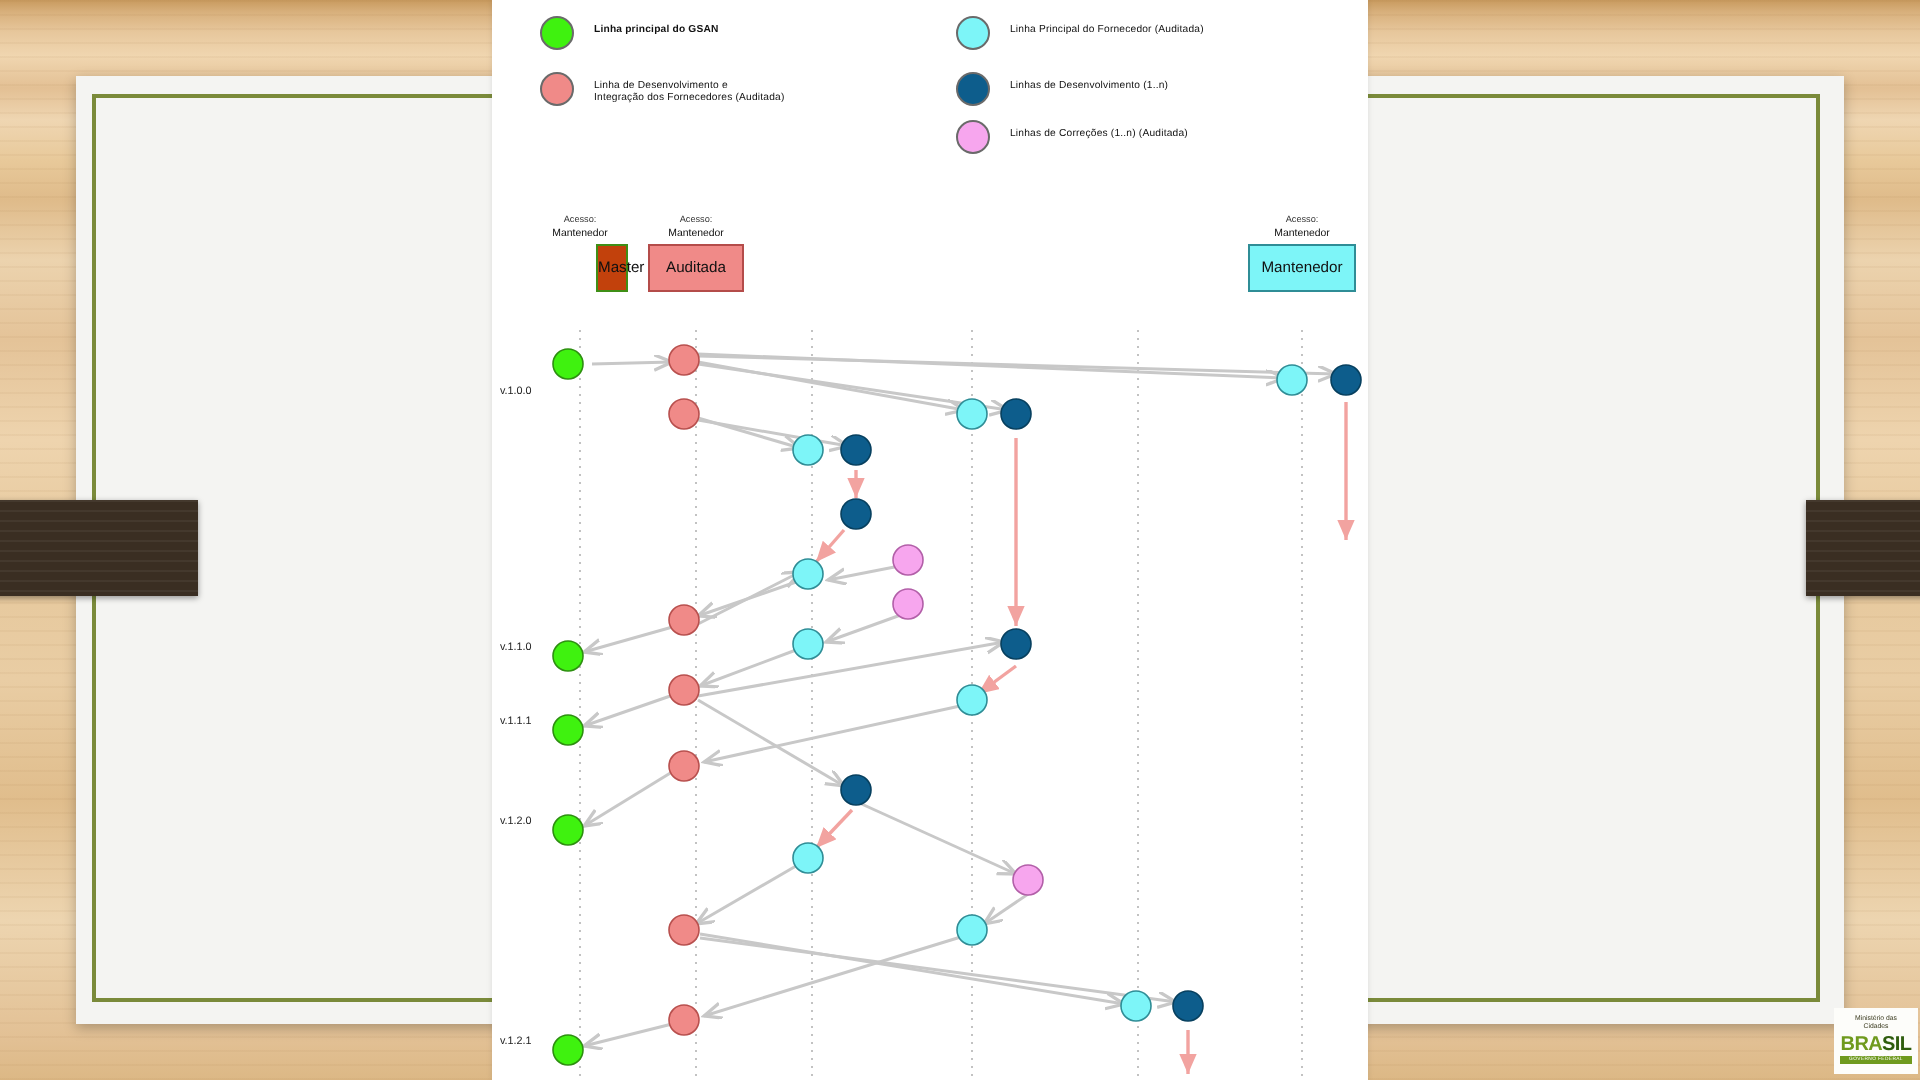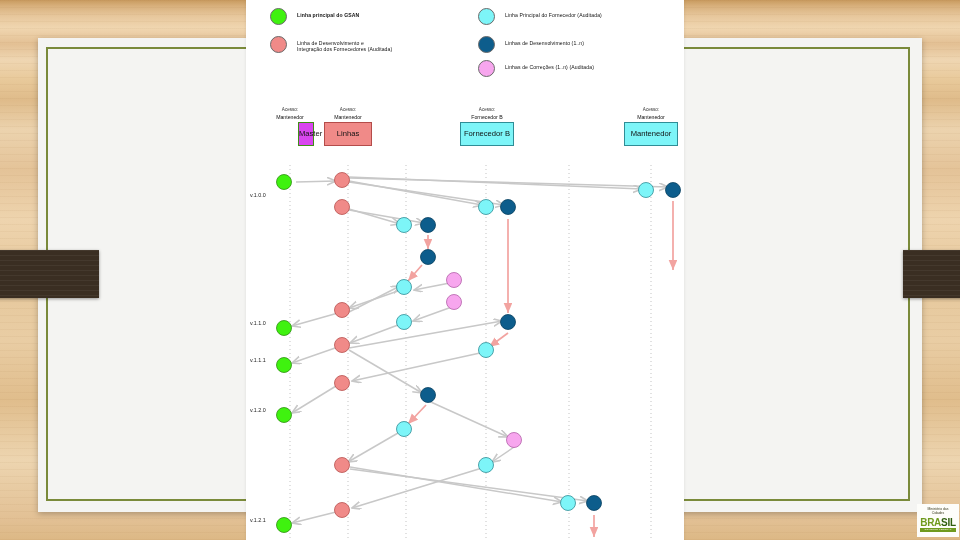--- a/index.html
+++ b/index.html
@@ -77,21 +77,21 @@
   .lg-txt.bold{font-weight:bold;}
 
   
   .hdr{position:absolute;text-align:center;}
   .hdr .acc{font-size:4.6px;color:#333;line-height:7px;}
   .hdr .who{font-size:5.2px;color:#111;line-height:9px;}
   .hdr .box{
     height:22px;line-height:22px;font-size:7.6px;color:#111;
     border:1px solid #3a6a7a;text-align:center;
   }
-  .hdr .box.green{background:#d946ef;border-color:#3f8f16;margin-left:32px;}
+  .hdr .box.green{background:#c2410c;border-color:#3f8f16;margin-left:32px;}
   .hdr .box.pink{background:#f08a88;border-color:#b44c4a;}
   .hdr .box.cyan{background:#7df5f8;border-color:#2f8d96;}
 
   
   .graph{position:absolute;left:0;top:165px;width:438px;height:375px;}
 
   .vlabel{font-size:5.4px;fill:#222;font-family:"Liberation Sans",sans-serif;}
 
   
   .logo{
@@ -146,26 +146,21 @@
   </div>
 
   <div class="hdr" style="left:20px;top:106px;width:48px;">
     <div class="acc">Acesso:</div>
     <div class="who">Mantenedor</div>
     <div class="box green">Master</div>
   </div>
   <div class="hdr" style="left:78px;top:106px;width:48px;">
     <div class="acc">Acesso:</div>
     <div class="who">Mantenedor</div>
-    <div class="box pink">Linhas</div>
-  </div>
-  <div class="hdr" style="left:214px;top:106px;width:54px;">
-    <div class="acc">Acesso:</div>
-    <div class="who">Fornecedor B</div>
-    <div class="box cyan">Fornecedor B</div>
+    <div class="box pink">Auditada</div>
   </div>
   <div class="hdr" style="left:378px;top:106px;width:54px;">
     <div class="acc">Acesso:</div>
     <div class="who">Mantenedor</div>
     <div class="box cyan">Mantenedor</div>
   </div>
 
   <svg class="graph" viewBox="0 0 438 375" preserveAspectRatio="none">
     <defs>
       <marker id="ag" markerWidth="7" markerHeight="7" refX="6" refY="2.6" orient="auto">

